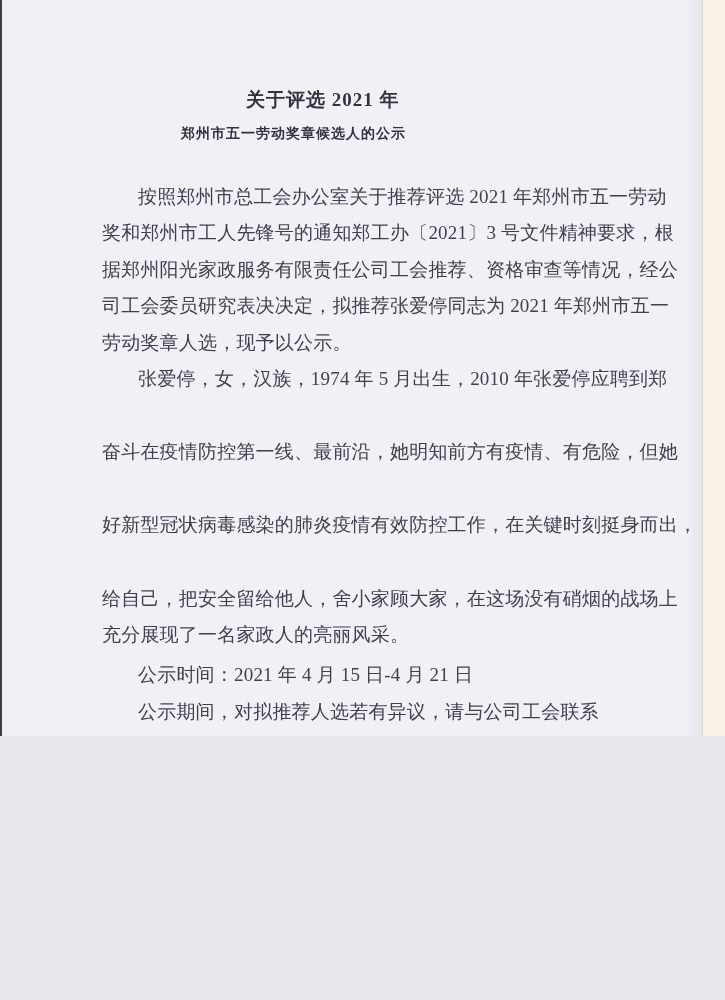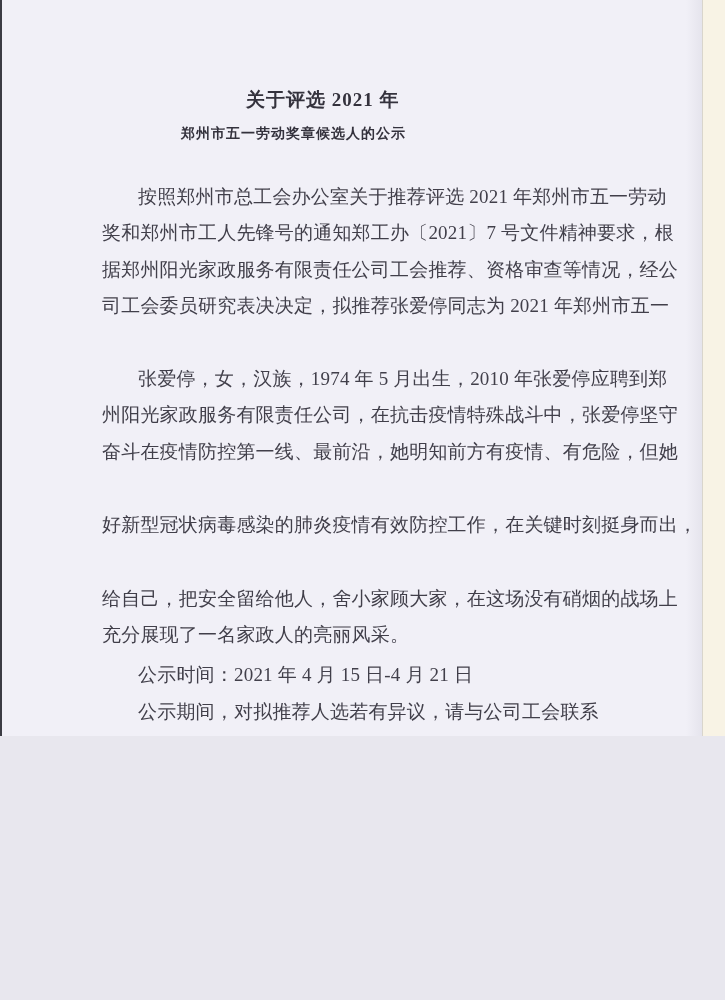--- a/index.html
+++ b/index.html
@@ -45,26 +45,26 @@
 
   <div class="left-edge"></div>
   <div class="scan-shadow"></div>
   <div class="right-strip"></div>
   <div class="bottom-fade"></div>
 
   <div class="title t1" style="left:246px; top:87px">关于评选 2021 年</div>
   <div class="title t2" style="left:181px; top:125px">郑州市五一劳动奖章候选人的公示</div>
 
   <div class="line indent" style="top:184px">按照郑州市总工会办公室关于推荐评选 2021 年郑州市五一劳动</div>
-  <div class="line" style="top:220px">奖和郑州市工人先锋号的通知郑工办〔2021〕7 号文件精神要求，根</div>
+  <div class="line" style="top:220px">奖和郑州市工人先锋号的通知郑工办〔2021〕3 号文件精神要求，根</div>
   <div class="line" style="top:257px">据郑州阳光家政服务有限责任公司工会推荐、资格审查等情况，经公</div>
   <div class="line" style="top:293px">司工会委员研究表决决定，拟推荐张爱停同志为 2021 年郑州市五一</div>
+  <div class="line" style="top:330px">劳动奖章人选，现予以公示。</div>
 
   <div class="line indent" style="top:366px">张爱停，女，汉族，1974 年 5 月出生，2010 年张爱停应聘到郑</div>
-  <div class="line" style="top:402px">州阳光家政服务有限责任公司，在抗击疫情特殊战斗中，张爱停坚守</div>
   <div class="line" style="top:439px">奋斗在疫情防控第一线、最前沿，她明知前方有疫情、有危险，但她</div>
   <div class="line" style="top:512px">好新型冠状病毒感染的肺炎疫情有效防控工作，在关键时刻挺身而出，</div>
   <div class="line" style="top:586px">给自己，把安全留给他人，舍小家顾大家，在这场没有硝烟的战场上</div>
   <div class="line" style="top:622px">充分展现了一名家政人的亮丽风采。</div>
 
   <div class="line indent" style="top:662px">公示时间：2021 年 4 月 15 日-4 月 21 日</div>
   <div class="line indent" style="top:699px">公示期间，对拟推荐人选若有异议，请与公司工会联系</div>
   <div class="line indent" style="top:736px">联系方式：55033516（公司 401 工会办公室）</div>
 
   <div class="sig-org">郑州阳光家政服务有限责任公司工会委员会</div>

